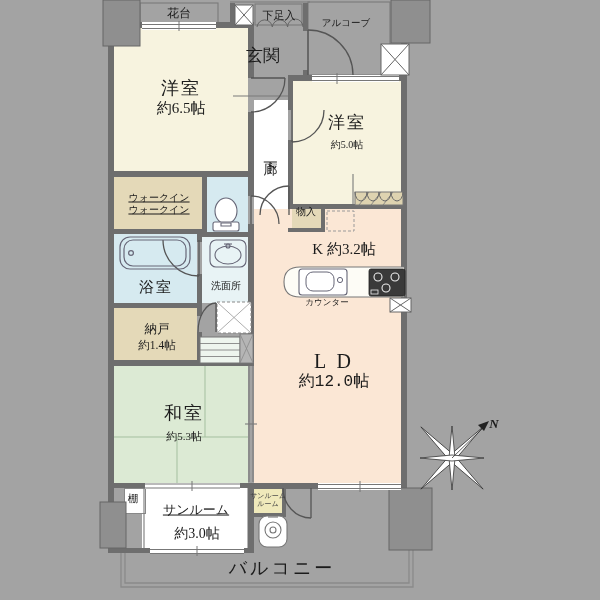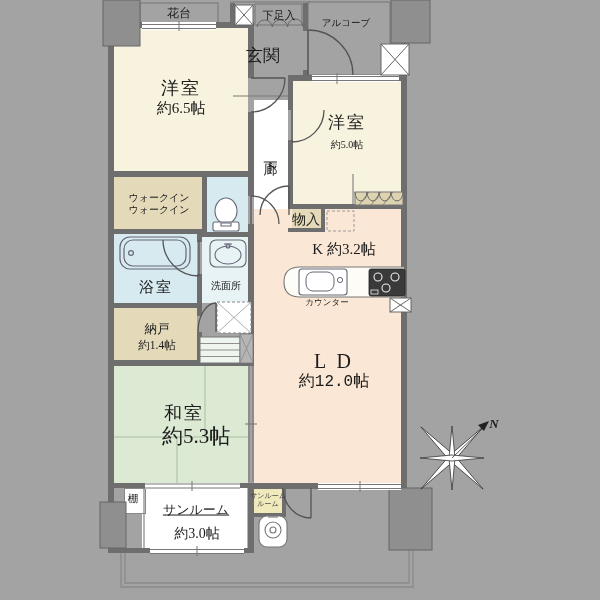--- a/index.html
+++ b/index.html
@@ -248,37 +248,38 @@
 
   <div class="lbl" style="left:179px;top:14px;font-size:12px;">花台</div>
   <div class="lbl" style="left:279px;top:15px;font-size:11px;">下足入</div>
   <div class="lbl" style="left:263px;top:56px;font-size:17px;">玄関</div>
   <div class="lbl" style="left:346px;top:23px;font-size:9.5px;">アルコーブ</div>
   <div class="lbl" style="left:181px;top:88px;font-size:18px;letter-spacing:2px;">洋室</div>
   <div class="lbl" style="left:181px;top:109px;font-size:15px;">約6.5帖</div>
   <div class="lbl vert" style="left:270px;top:150px;font-size:14px;">廊下</div>
   <div class="lbl" style="left:347px;top:123px;font-size:17px;letter-spacing:2px;">洋室</div>
   <div class="lbl" style="left:347px;top:145px;font-size:10px;">約5.0帖</div>
-  <div class="lbl" style="left:306px;top:220px;font-size:14px;">物入</div>
-  <div class="lbl" style="left:159px;top:203px;font-size:10px;">
+  <div class="lbl" style="left:306px;top:212px;font-size:10px;">物入</div>
+  <div class="lbl" style="left:159px;top:203px;font-size:10px;text-decoration:underline;">
     <span>ウォークイン</span><br>
     <span>ウォークイン</span>
   </div>
   <div class="lbl" style="left:156px;top:288px;font-size:15px;letter-spacing:2px;">浴室</div>
   <div class="lbl" style="left:226px;top:286px;font-size:10px;">洗面所</div>
   <div class="lbl" style="left:157px;top:329px;font-size:12.5px;">納戸</div>
   <div class="lbl" style="left:157px;top:346px;font-size:11.5px;">約1.4帖</div>
   <div class="lbl" style="left:344px;top:250px;font-size:15px;">K 約3.2帖</div>
   <div class="lbl" style="left:327px;top:304px;font-size:8.5px;font-family:Liberation Mono, monospace;">カウンター</div>
   <div class="lbl" style="left:334px;top:361px;font-size:20px;letter-spacing:3px;">L D</div>
   <div class="lbl" style="left:334px;top:382px;font-size:16px;font-family:Liberation Mono, monospace;">約12.0帖</div>
   <div class="lbl" style="left:184px;top:413px;font-size:18px;letter-spacing:2px;">和室</div>
-  <div class="lbl" style="left:184px;top:436px;font-size:21px;margin-left:12px;">約5.3帖</div>
+  <div class="lbl" style="left:184px;top:436px;font-size:11px;">約5.3帖</div>
   <div class="lbl" style="left:133px;top:499px;font-size:10.5px;">棚</div>
   <div class="lbl" style="left:196px;top:510px;font-size:13px;text-decoration:underline;">サンルーム</div>
   <div class="lbl" style="left:197px;top:534px;font-size:14px;">約3.0帖</div>
   <div class="lbl" style="left:268px;top:500px;font-size:7px;color:#444;">
     <span>サンルーム</span><br>
     <span>ルーム</span>
   </div>
+  <div class="lbl" style="left:282px;top:568px;font-size:18px;letter-spacing:3px;">バルコニー</div>
   <div class="lbl" style="left:494px;top:424px;font-size:13px;font-style:italic;font-weight:bold;">N</div>
 
 </div>
 
 </body></html>

